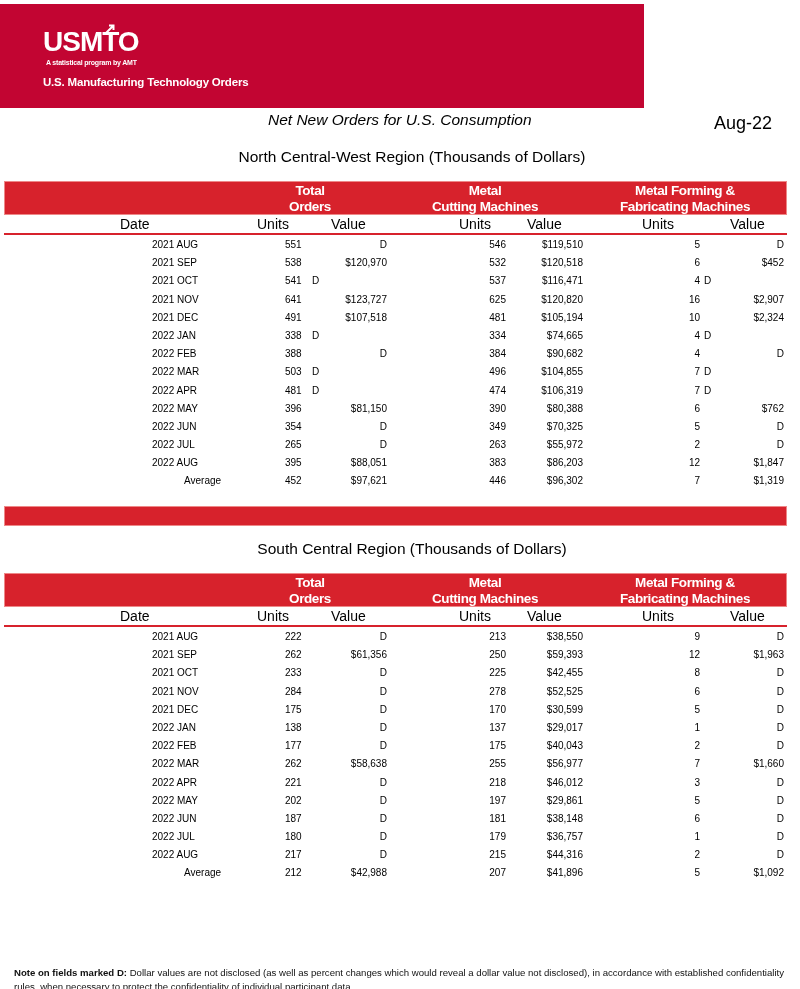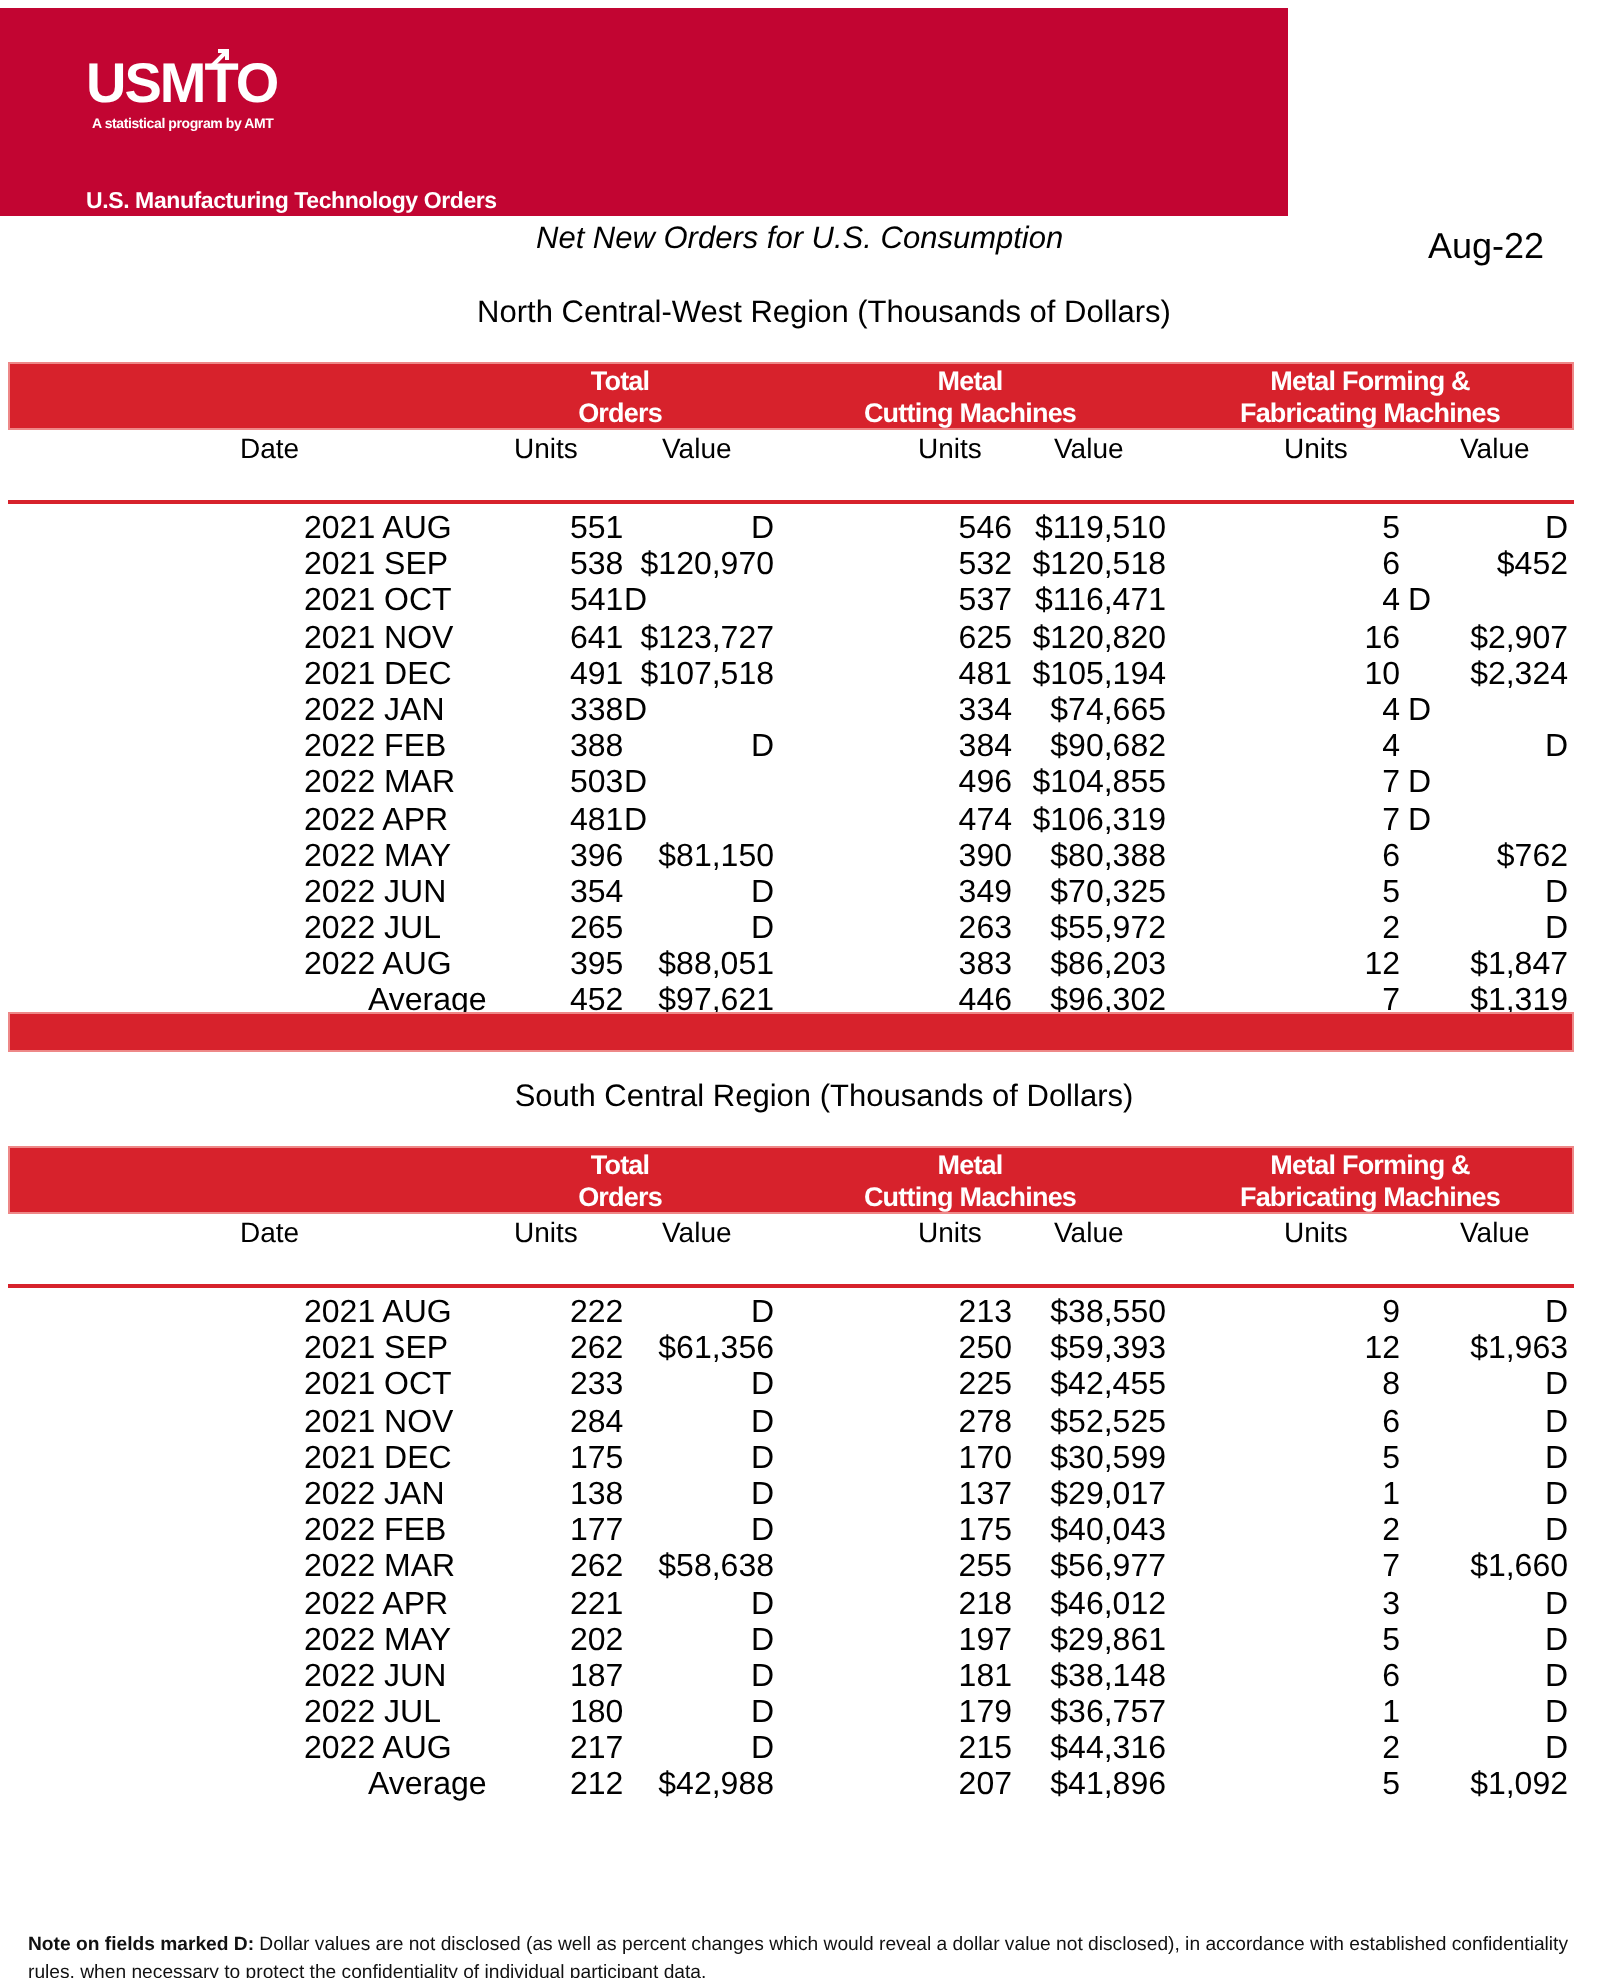--- a/index.html
+++ b/index.html
@@ -3,33 +3,33 @@
 <meta charset="utf-8">
 <style>
   * { box-sizing: border-box; margin: 0; padding: 0; }
   html, body { width: 800px; height: 989px; background: #ffffff; overflow: hidden; }
   body { position: relative; font-family: "Liberation Sans", sans-serif; color: #000; }
 
   .banner { position: absolute; left: 0; top: 4px; width: 644px; height: 104px; background: #c20532; }
   .logo { position: absolute; left: 43px; top: 24px; color: #fff; font-family: "Liberation Sans", sans-serif; font-weight: bold; font-size: 28px; letter-spacing: -1px; line-height: 28px; }
   .logo-arrow { position: absolute; left: 62px; top: -4px; width: 10px; height: 10px; }
   .logo-sub { position: absolute; left: 46px; top: 55px; color: #fff; font-size: 7px; font-weight: bold; letter-spacing: -0.2px; }
-  .banner-title { position: absolute; left: 43px; top: 72px; color: #fff; font-size: 11.5px; font-weight: bold; letter-spacing: -0.2px; margin-top: 19px; }
+  .banner-title { position: absolute; left: 43px; top: 72px; color: #fff; font-size: 11.5px; font-weight: bold; letter-spacing: -0.2px; }
 
   .report-title { position: absolute; left: 268px; top: 111px; font-size: 15.5px; font-style: italic; }
   .report-date { position: absolute; right: 28px; top: 113px; font-size: 18px; }
 
   .region-title { position: absolute; left: 0; width: 800px; text-align: center; font-size: 15.5px; padding-left: 24px; }
 
   .table { position: absolute; left: 4px; width: 783px; }
   .thead { position: relative; height: 34px; background: #d7222c; border: 1px solid #e88; }
   .thead .grp { position: absolute; top: 1px; color: #fff; font-weight: bold; font-size: 13.5px; text-align: center; line-height: 16px; letter-spacing: -0.4px; }
-  .colheads { position: relative; height: 37px; border-bottom: 2px solid #d7222c; font-size: 14px; }
+  .colheads { position: relative; height: 20px; border-bottom: 2px solid #d7222c; font-size: 14px; }
   .colheads span { position: absolute; top: 1px; }
-  .row { position: relative; height: 18.2px; font-family: "Liberation Sans", sans-serif; font-size: 16px; }
+  .row { position: relative; height: 18.2px; font-family: "Liberation Sans", sans-serif; font-size: 10px; }
   .row span { position: absolute; top: 1px; white-space: nowrap; }
   .c-date { left: 148px; }
   .c-avg { left: 180px; }
   .c-tu { left: 281px; }
   .c-tv { right: 400px; text-align: right; }
   .c-tvd { left: 304px; }
   .c-mu { right: 281px; text-align: left; }
   .c-mv { right: 204px; text-align: right; }
   .c-fu { right: 87px; text-align: right; }
   .c-fud { left: 700px; }

